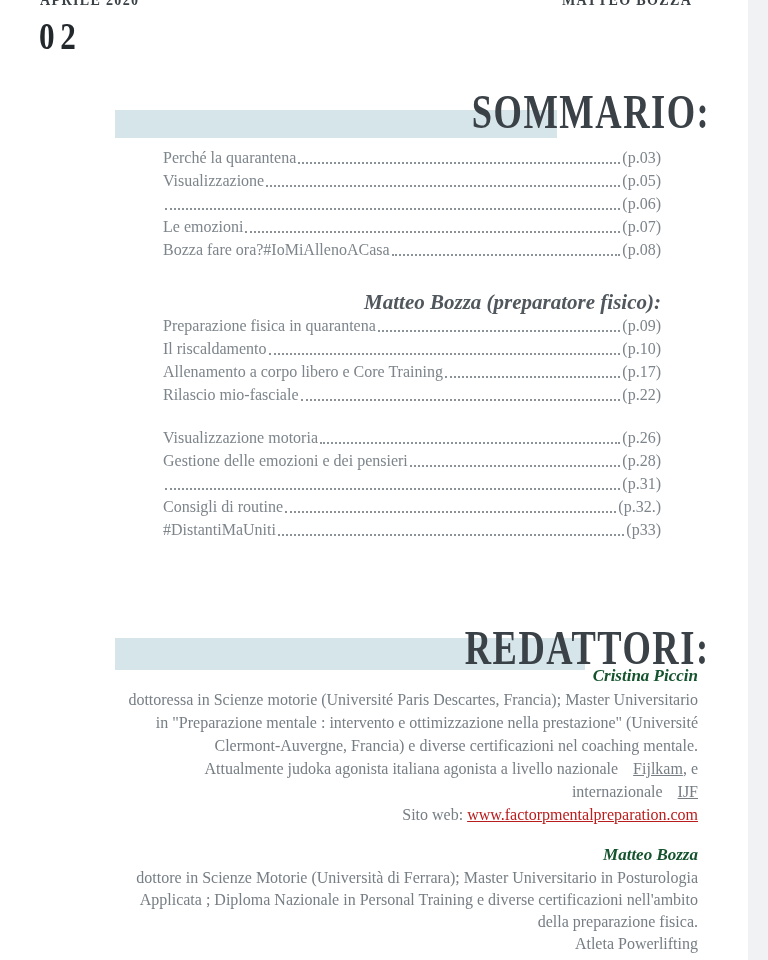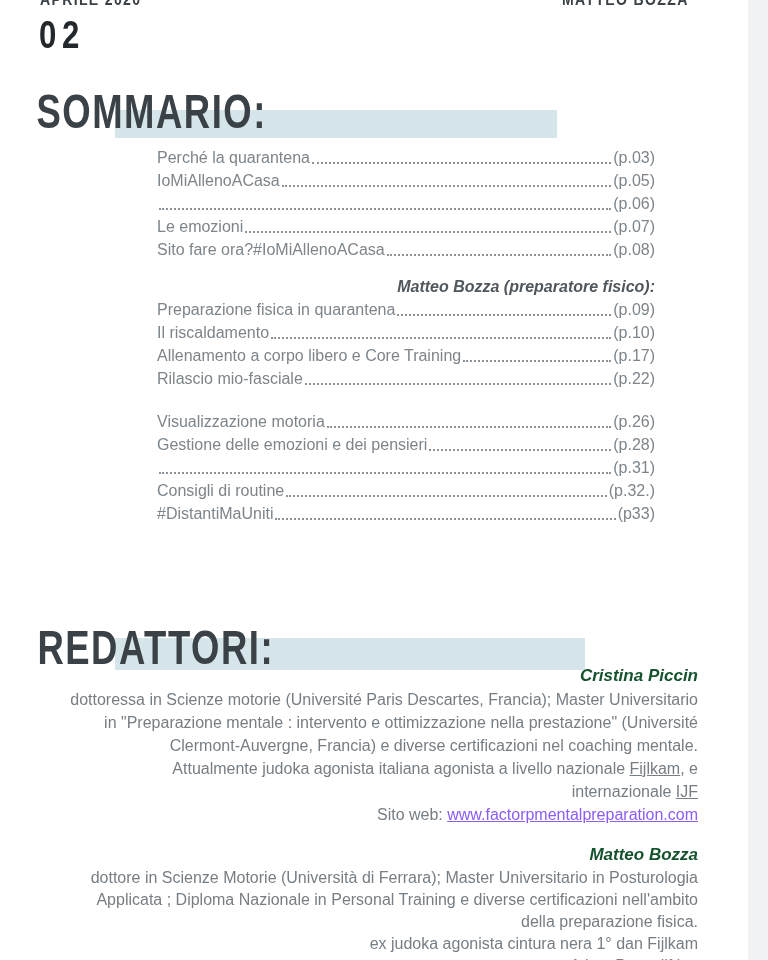--- a/index.html
+++ b/index.html
@@ -1,18 +1,18 @@
 <!DOCTYPE html>
 <html><head>
 <meta charset="utf-8">
 <style>
   html,body{margin:0;padding:0;}
   .page{
     position:relative;width:768px;height:960px;background:#ffffff;
-    overflow:hidden;font-family:Liberation Sans, sans-serif;
+    overflow:hidden;font-family:Liberation Serif, serif;
   }
   .edge-strip{position:absolute;right:0;top:0;width:20px;height:960px;background:#f0f2f4;}
 
   
   .issue-date{
     position:absolute;left:40px;top:-9px;font-size:16px;font-weight:bold;
     letter-spacing:1.5px;color:#3a4147;transform:scaleX(0.88);transform-origin:left top;
     white-space:nowrap;
   }
   .masthead-author{
@@ -20,54 +20,54 @@
     letter-spacing:1.5px;color:#3a4147;transform:scaleX(0.88);transform-origin:left top;
     white-space:nowrap;
   }
   .page-number{
     position:absolute;left:39px;top:14px;font-size:38px;font-weight:bold;
     letter-spacing:7px;color:#23282c;transform:scaleX(0.82);transform-origin:left top;
     white-space:nowrap;
   }
 
   
-  .section-heading{position:absolute;left:0;width:748px;height:56px;text-align:left;line-height:56px;}
+  .section-heading{position:absolute;left:0;width:748px;height:56px;text-align:right;line-height:56px;}
   .heading-sommario{top:84px;}
   .heading-redattori{top:620px;}
   .highlight-bar{position:absolute;background:#d5e5ea;z-index:0;}
   .heading-sommario .highlight-bar{left:115px;top:26px;width:442px;height:28px;}
   .heading-redattori .highlight-bar{left:115px;top:18px;width:470px;height:32px;}
   .section-title-text{
     position:relative;z-index:1;display:inline-block;font-size:48px;font-weight:bold;
     letter-spacing:2px;color:#3a4147;transform:scaleX(0.76);transform-origin:center;
     white-space:nowrap;
   }
 
   
-  .toc{position:absolute;top:146px;left:157px;width:498px;font-size:16px;color:#7d858b;}
+  .toc{position:absolute;top:146px;left:163px;width:498px;font-size:16px;color:#7d858b;}
   .toc-row{display:flex;align-items:flex-end;height:23px;line-height:23px;}
   .toc-label{white-space:nowrap;}
   .toc-leader{flex:1;border-bottom:2px dotted #8b9298;margin:0 2px 5px 2px;min-width:8px;}
   .toc-page{white-space:nowrap;text-align:right;}
   .toc-group-header{
     text-align:right;font-style:italic;font-weight:bold;color:#50575d;
-    height:23px;line-height:23px;margin-top:14px;font-size:16px;
+    height:23px;line-height:23px;margin-top:30px;font-size:21px;
   }
   .toc-gap{height:20px;}
 
   
   .editors{position:absolute;left:20px;top:656px;width:678px;text-align:right;
     font-size:16px;color:#767e84;}
   .editor-name{font-style:italic;font-weight:bold;color:#14532d;font-size:17px;
     height:24px;line-height:24px;margin-top:8px;}
   .bio-line{height:23px;line-height:23px;white-space:nowrap;overflow:visible;}
   .editor-matteo .bio-line{height:22px;line-height:22px;}
   .editor-matteo .editor-name{margin-top:17px;}
-  .link-gray{color:inherit;text-decoration:underline;cursor:pointer;}
-  .link-blue{color:#8b5cf6;text-decoration:underline;cursor:pointer;}
+  .link-gray{color:inherit;text-decoration:underline;cursor:pointer;margin-left:11px;}
+  .link-blue{color:#b91c1c;text-decoration:underline;cursor:pointer;}
 </style>
 </head>
 <body>
 
 <div class="page">
   <div class="edge-strip"></div>
 
   <div class="issue-date">APRILE 2020</div>
   <div class="masthead-author">MATTEO BOZZA</div>
   <div class="page-number">02</div>
@@ -78,35 +78,35 @@
   </div>
 
   <div class="toc">
 
     <div class="toc-row">
       <span class="toc-label">Perché la quarantena</span>
       <span class="toc-leader"></span>
       <span class="toc-page">(p.03)</span>
     </div>
     <div class="toc-row">
-      <span class="toc-label">IoMiAllenoACasa</span>
+      <span class="toc-label">Visualizzazione</span>
       <span class="toc-leader"></span>
       <span class="toc-page">(p.05)</span>
     </div>
     <div class="toc-row">
       <span class="toc-leader"></span>
       <span class="toc-page">(p.06)</span>
     </div>
     <div class="toc-row">
       <span class="toc-label">Le emozioni</span>
       <span class="toc-leader"></span>
       <span class="toc-page">(p.07)</span>
     </div>
     <div class="toc-row">
-      <span class="toc-label">Sito fare ora?#IoMiAllenoACasa</span>
+      <span class="toc-label">Bozza fare ora?#IoMiAllenoACasa</span>
       <span class="toc-leader"></span>
       <span class="toc-page">(p.08)</span>
     </div>
 
     <div class="toc-group-header">Matteo Bozza (preparatore fisico):</div>
     <div class="toc-row">
       <span class="toc-label">Preparazione fisica in quarantena</span>
       <span class="toc-leader"></span>
       <span class="toc-page">(p.09)</span>
     </div>
@@ -169,18 +169,17 @@
       <div class="bio-line"><span>Attualmente judoka agonista italiana agonista a livello nazionale </span><a class="link-gray">Fijlkam</a><span>, e</span></div>
       <div class="bio-line"><span>internazionale </span><a class="link-gray">IJF</a></div>
       <div class="bio-line"><span>Sito web: </span><a class="link-blue">www.factorpmentalpreparation.com</a></div>
     </div>
 
     <div class="editor-entry editor-matteo">
       <div class="editor-name">Matteo Bozza</div>
       <div class="bio-line">dottore in Scienze Motorie (Università di Ferrara); Master Universitario in Posturologia</div>
       <div class="bio-line">Applicata ; Diploma Nazionale in Personal Training e diverse certificazioni nell'ambito</div>
       <div class="bio-line">della preparazione fisica.</div>
-      <div class="bio-line">ex judoka agonista cintura nera 1° dan Fijlkam</div>
       <div class="bio-line">Atleta Powerlifting</div>
     </div>
 
   </div>
 </div>
 
 </body></html>

